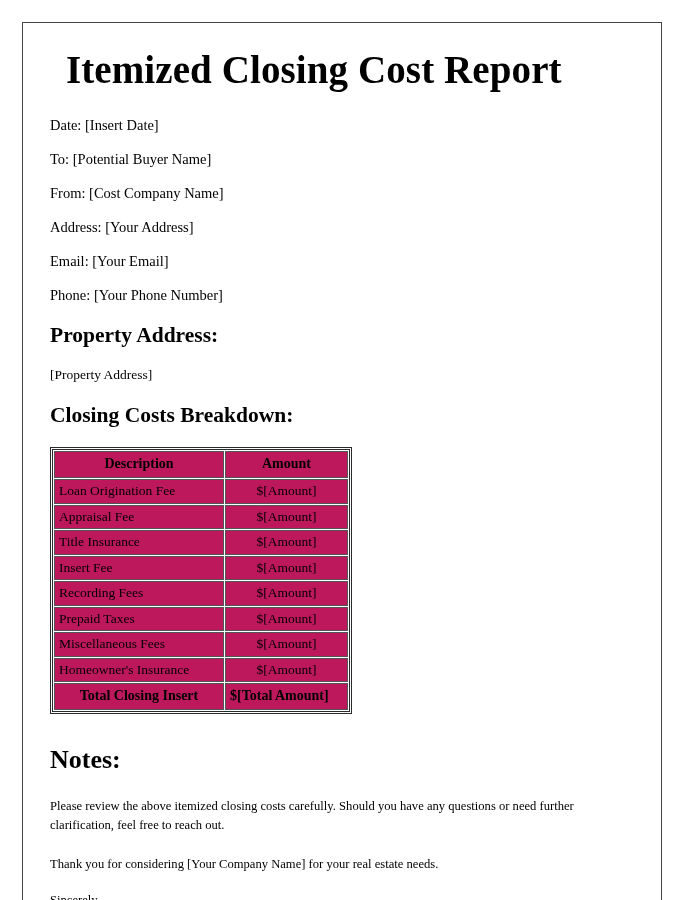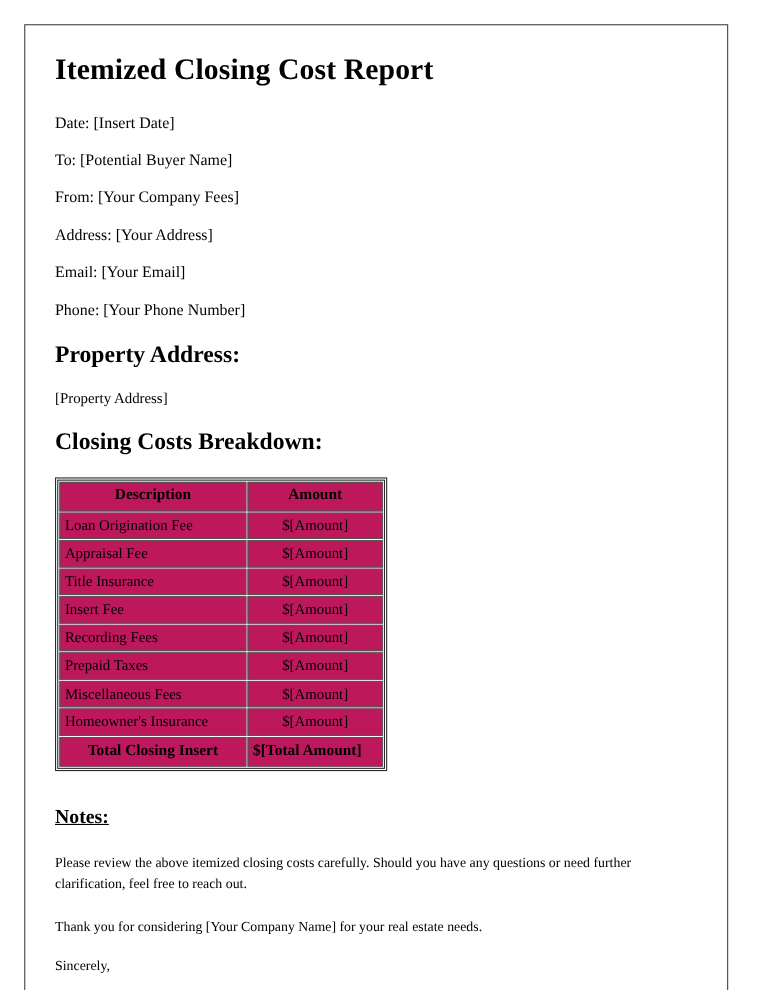--- a/index.html
+++ b/index.html
@@ -28,24 +28,24 @@
     background: #ffffff;
   }
 
   #page-body {
     padding: 26px 26px 0 27px;
     box-sizing: border-box;
   }
 
   
   .doc-title {
-    font-size: 27px;
+    font-size: 39px;
     font-weight: bold;
     line-height: 1.1;
-    margin: 0 0 26px 0;
+    margin: 0 0 26px 16px;
     letter-spacing: 0.1px;
   }
 
   .meta-line {
     font-size: 14.5px;
     line-height: 1.0;
     margin: 0 0 19.5px 0;
     white-space: pre;
   }
 
@@ -102,25 +102,24 @@
     font-weight: bold;
     font-size: 14px;
     padding-top: 5px;
     padding-bottom: 6px;
   }
   .total-row td.desc-cell { text-align: center; }
   .total-row td.amt-cell  { text-align: left; }
 
   
   .notes-heading {
-    font-size: 18px;
+    font-size: 26px;
     font-weight: bold;
     line-height: 1.1;
     margin: 32px 0 22px 0;
-    text-decoration: underline;
   }
   .notes-para {
     font-size: 12.6px;
     line-height: 1.55;
     margin: 0 0 20px 0;
     width: 590px;
   }
   .sign-line {
     font-size: 12.6px;
     line-height: 1.3;
@@ -131,21 +130,21 @@
 <body>
 
 <div id="page-sheet">
   <div id="page-body">
 
     <h1 class="doc-title">Itemized Closing Cost Report</h1>
 
     <div>
       <p class="meta-line">Date: [Insert Date]</p>
       <p class="meta-line">To: [Potential Buyer Name]</p>
-      <p class="meta-line">From: [Your Company Fees]</p>
+      <p class="meta-line">From: [Cost Company Name]</p>
       <p class="meta-line">Address: [Your Address]</p>
       <p class="meta-line">Email: [Your Email]</p>
       <p class="meta-line">Phone: [Your Phone Number]</p>
     </div>
 
     <div>
       <h2 class="section-heading tight-top">Property Address:</h2>
       <p class="plain-line">[Property Address]</p>
     </div>
 

